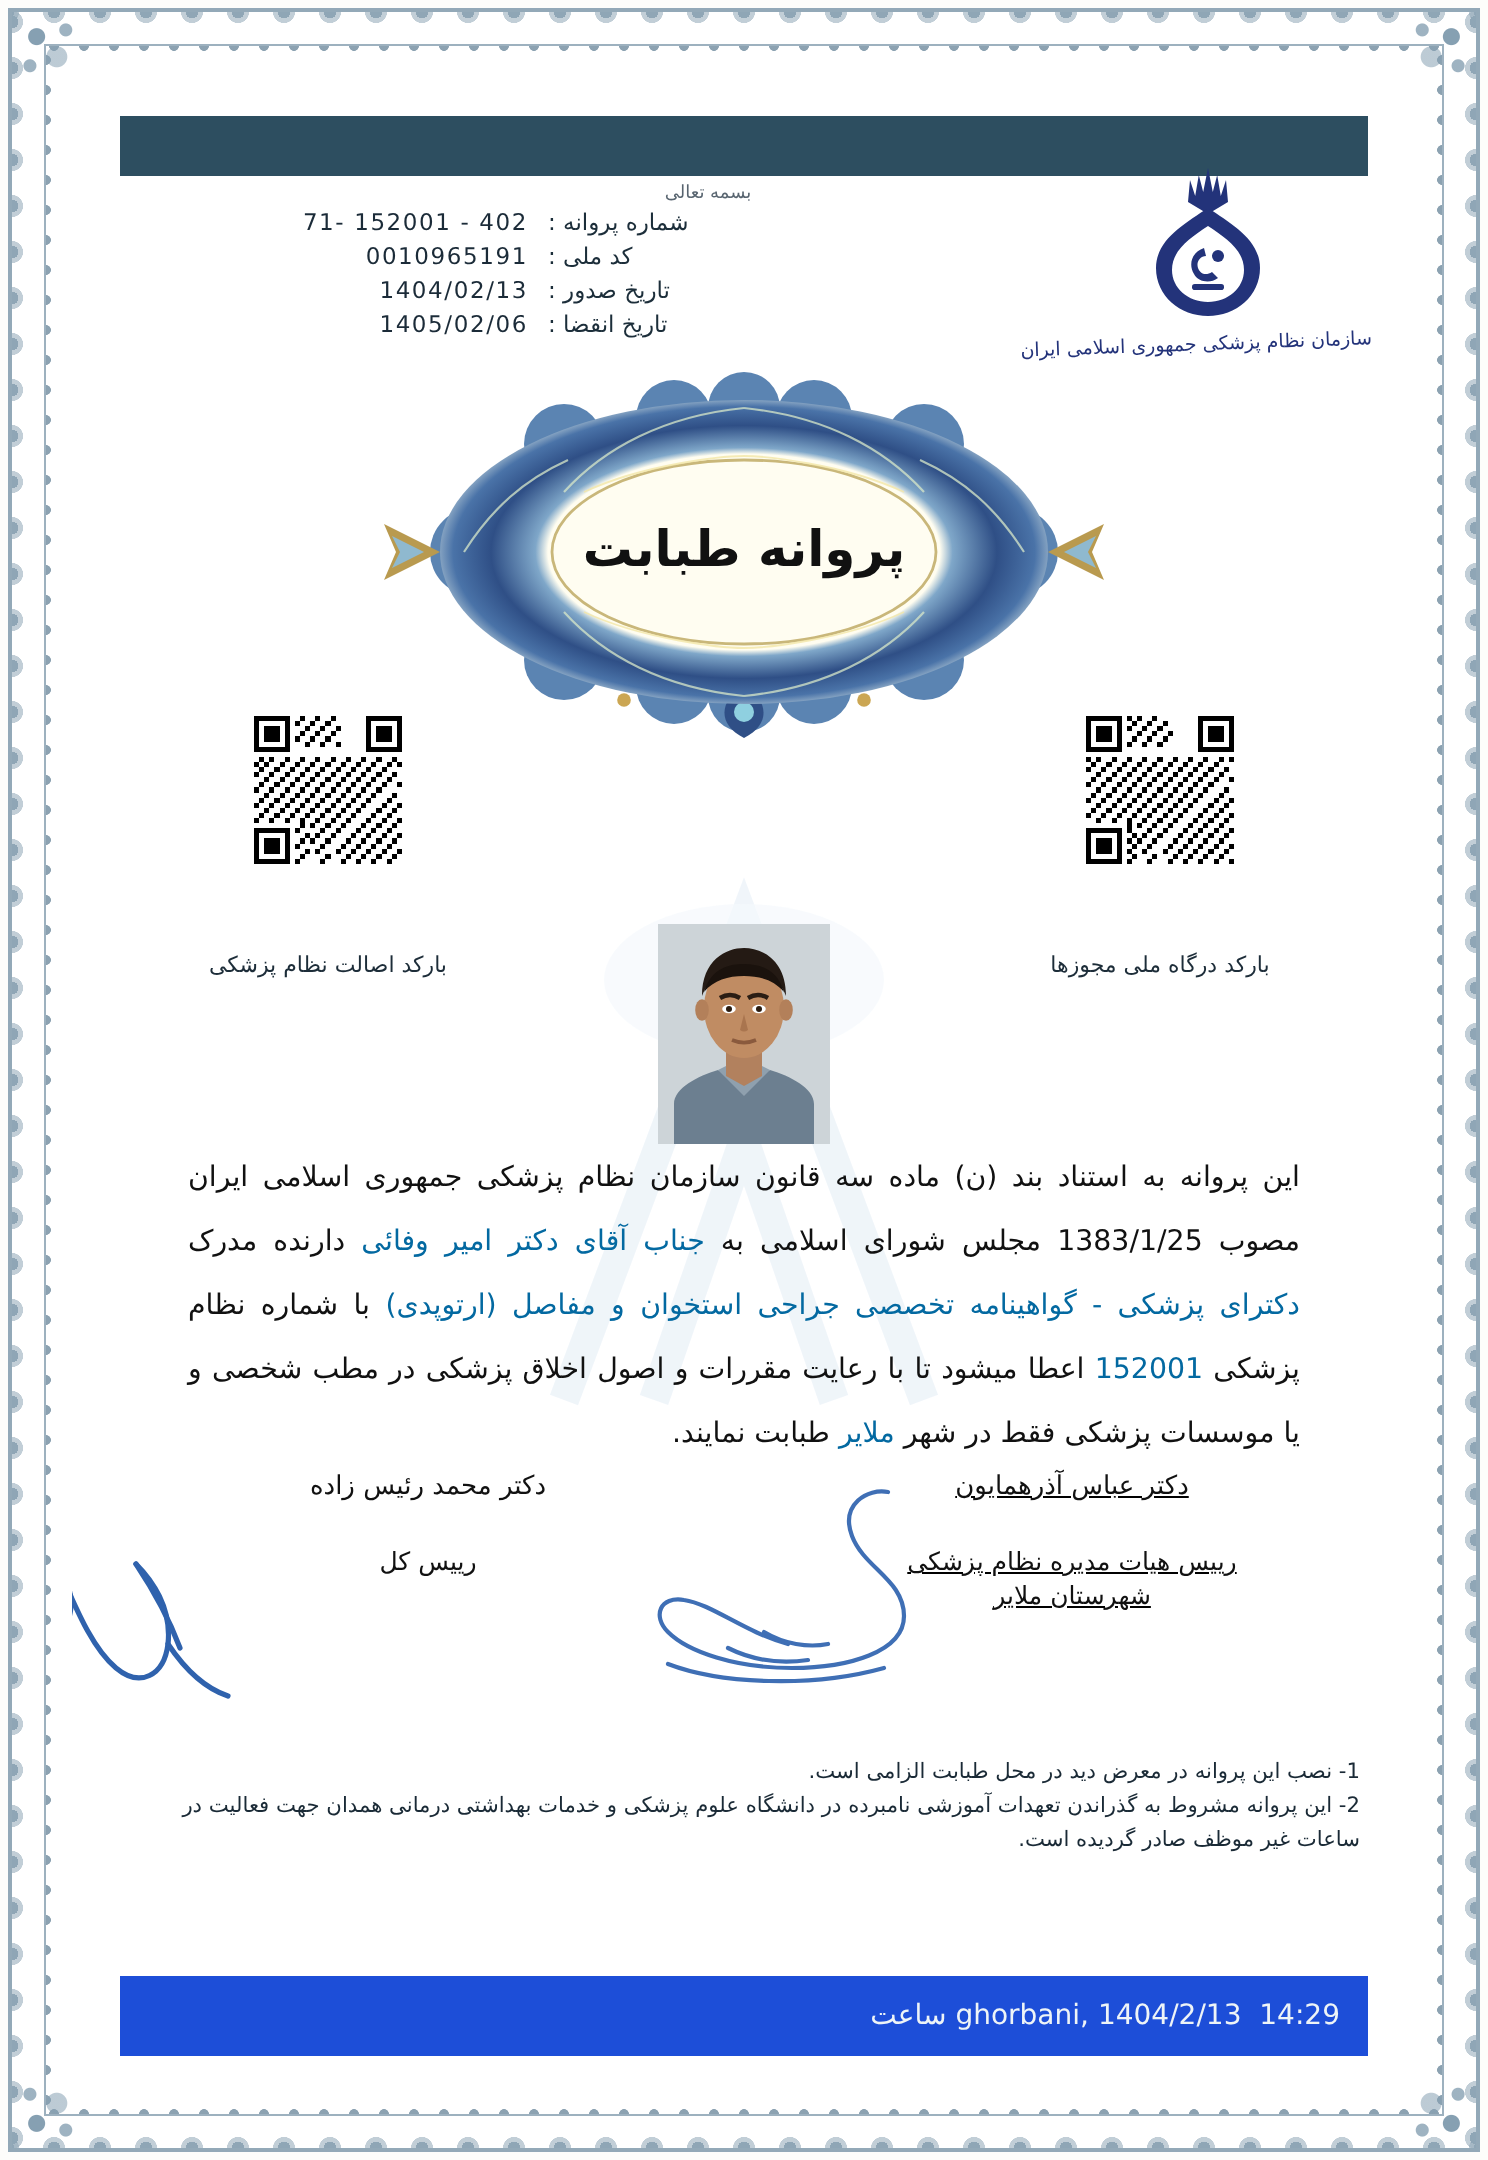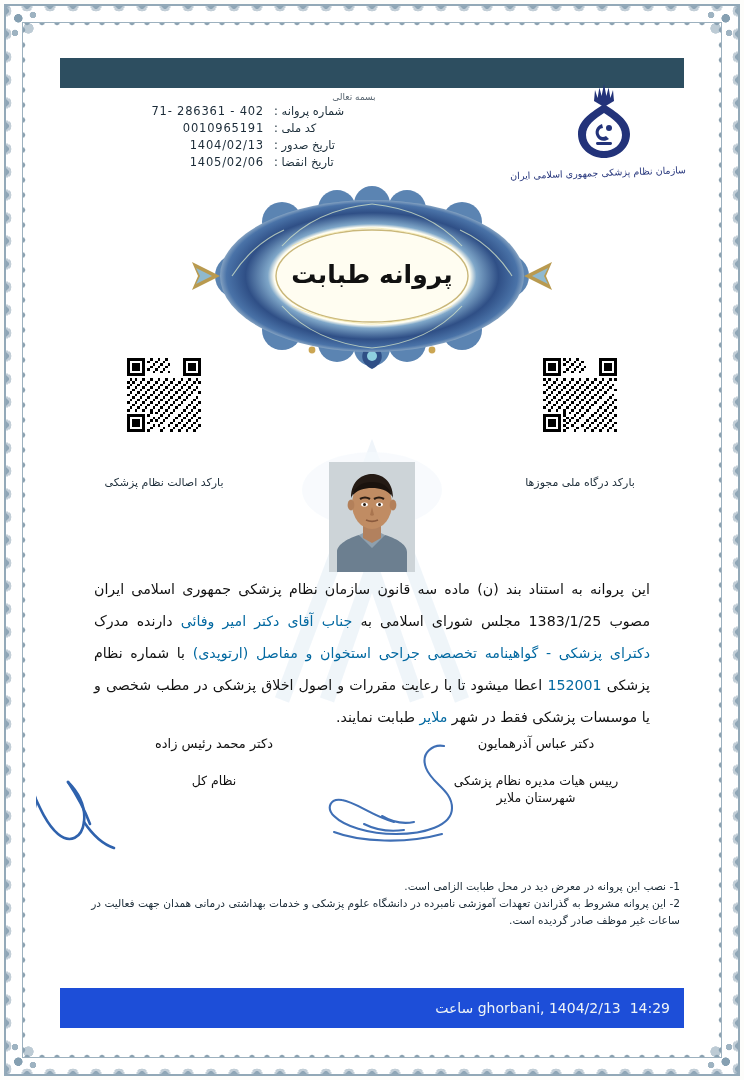--- a/index.html
+++ b/index.html
@@ -233,21 +233,21 @@
     top: 700px;
     left: 24px; right: 24px;
     height: 130px;
   }
   .sig-block {
     position: absolute;
     width: 280px;
     text-align: center;
     direction: rtl;
   }
-  .sig-block.right { right: 8px; }
+  .sig-block.right { right: 8px; text-decoration: underline; }
   .sig-block.left  { left: 14px; }
   .sig-name {
     font-size: 13px;
     color: #111111;
     white-space: nowrap;
   }
   .sig-role {
     margin-top: 22px;
     font-size: 12.5px;
     color: #111111;
@@ -315,21 +315,21 @@
       <ellipse cx="150" cy="120" rx="70" ry="38" fill="#e3eef8" opacity="0.7"></ellipse>
     </svg>
 
     <div class="header-bar"></div>
 
     <div class="basmala">بسمه تعالی</div>
 
     <div class="fields">
       <div class="field-row">
         <span class="field-label">شماره پروانه :</span>
-        <span class="field-value">71- 286361 - 402</span>
+        <span class="field-value">71- 152001 - 402</span>
       </div>
       <div class="field-row">
         <span class="field-label">کد ملی :</span>
         <span class="field-value">0010965191</span>
       </div>
       <div class="field-row">
         <span class="field-label">تاریخ صدور :</span>
         <span class="field-value">1404/02/13</span>
       </div>
       <div class="field-row">
@@ -937,21 +937,21 @@
         <svg class="sig-ink" viewBox="0 0 280 120">
           <g stroke="#2f62ad" fill="none" stroke-width="2.6" stroke-linecap="round">
             <path d="M58 72 C44 58 56 40 78 42 C100 44 108 62 96 80 C86 96 66 104 56 96"></path>
             <path d="M96 48 C104 66 112 86 124 96 C136 106 148 100 150 84 C152 66 142 52 134 44"></path>
             <path d="M150 84 C158 96 168 106 180 110"></path>
             <path d="M134 44 C142 56 150 70 156 86"></path>
           </g>
         </svg>
         <div class="sig-name">دکتر محمد رئیس زاده</div>
         <div class="sig-role">
-          <div>نظام کل</div>
+          <div>رییس کل</div>
         </div>
       </div>
     </div>
 
     <div class="notes">
       <div class="note-line">
         <span>1-</span>
         <span>نصب این پروانه در معرض دید در محل طبابت الزامی است.</span>
       </div>
       <div class="note-line">

